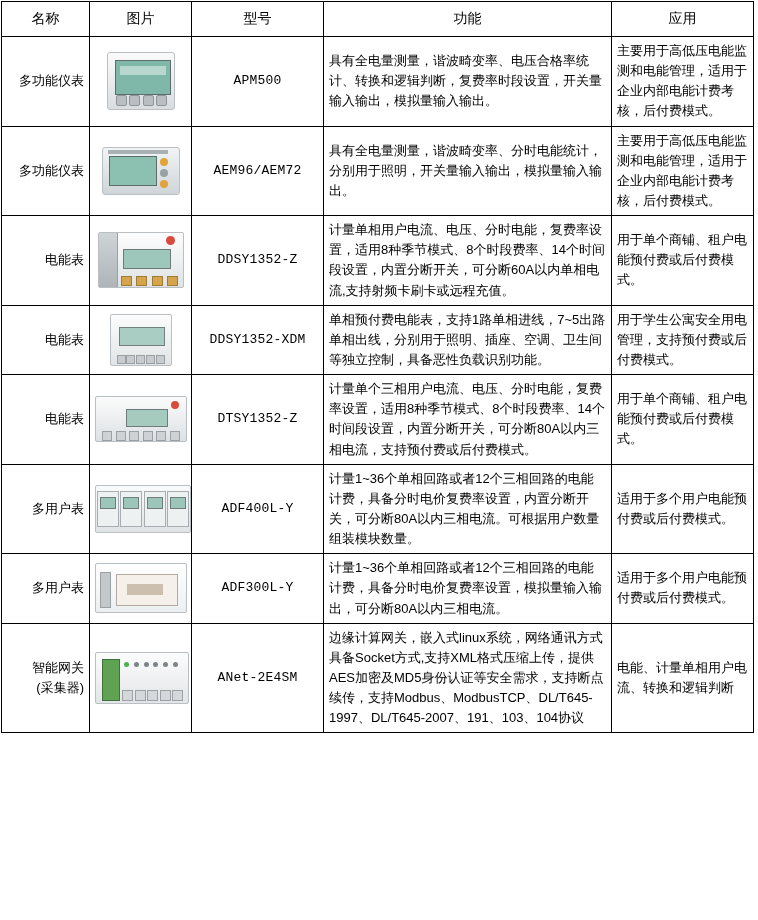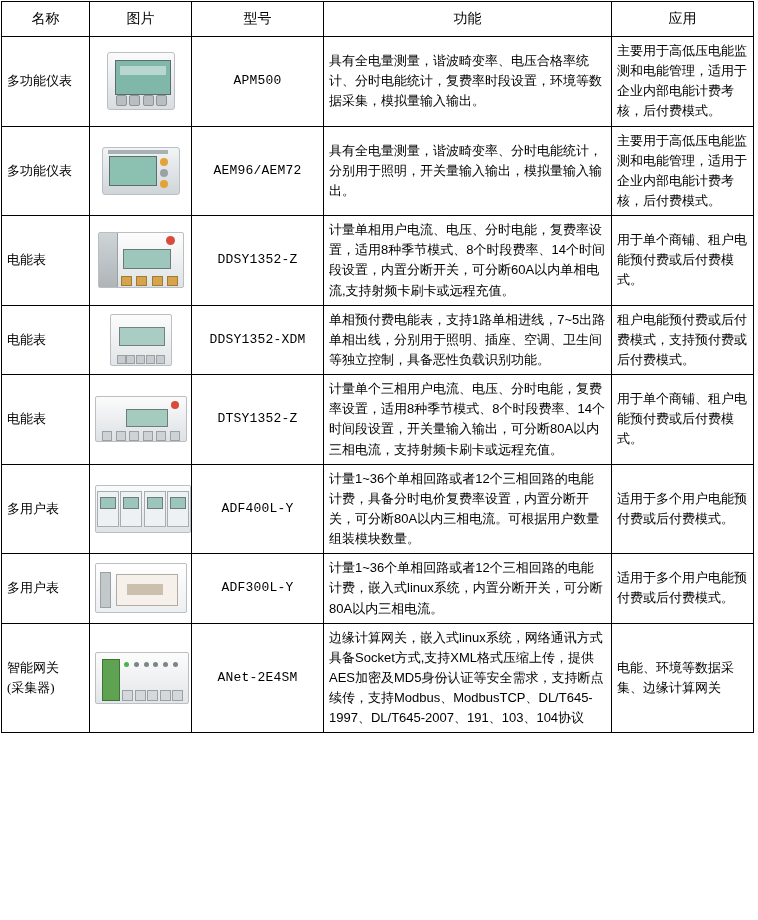--- a/index.html
+++ b/index.html
@@ -33,21 +33,21 @@
     height: 28px;
     padding: 3px 4px;
   }
   col.c-name  { width: 88px; }
   col.c-image { width: 102px; }
   col.c-model { width: 132px; }
   col.c-func  { width: 288px; }
   col.c-app   { width: 142px; }
 
   td.name-cell {
-    text-align: left;
+    text-align: right;
     font-size: 13px;
   }
   td.image-cell {
     text-align: center;
     padding: 3px;
   }
   td.model-cell {
     text-align: center;
     font-family: "Liberation Mono", "DejaVu Sans Mono", monospace;
     font-size: 12.5px;
@@ -56,21 +56,21 @@
   td.func-cell {
     text-align: left;
     font-size: 13px;
     line-height: 1.62;
   }
   td.app-cell {
     text-align: left;
     font-size: 13px;
     line-height: 1.62;
   }
-  .name-line { display: block; font-family: Liberation Serif, serif; }
+  .name-line { display: block; }
 
   
   .dev {
     position: relative;
     margin: 0 auto;
     background: #e9ecee;
     border: 1px solid #b9bfc3;
     box-sizing: border-box;
   }
   
@@ -250,21 +250,21 @@
           <div class="screen"></div>
             <div class="btnrow">
               <i></i>
               <i></i>
               <i></i>
               <i></i>
             </div>
         </div>
       </td>
       <td class="model-cell">APM500</td>
-      <td class="func-cell">具有全电量测量，谐波畸变率、电压合格率统计、分时电能统计，复费率时段设置，环境等数据采集，模拟量输入输出。</td>
+      <td class="func-cell">具有全电量测量，谐波畸变率、电压合格率统计、转换和逻辑判断，复费率时段设置，开关量输入输出，模拟量输入输出。</td>
       <td class="app-cell">主要用于高低压电能监测和电能管理，适用于企业内部电能计费考核，后付费模式。</td>
     </tr>
 
     <tr>
       <td class="name-cell">多功能仪表</td>
       <td class="image-cell">
         <div class="dev dev-aem">
           <div class="top"></div>
             <div class="screen"></div>
           <div class="side">
@@ -308,41 +308,41 @@
               <i></i>
               <i></i>
               <i></i>
               <i></i>
               <i></i>
             </div>
         </div>
       </td>
       <td class="model-cell">DDSY1352-XDM</td>
       <td class="func-cell">单相预付费电能表，支持1路单相进线，7~5出路单相出线，分别用于照明、插座、空调、卫生间等独立控制，具备恶性负载识别功能。</td>
-      <td class="app-cell">租户电能预付费或后付费模式，支持预付费或后付费模式。</td>
+      <td class="app-cell">用于学生公寓安全用电管理，支持预付费或后付费模式。</td>
     </tr>
 
     <tr>
       <td class="name-cell">电能表</td>
       <td class="image-cell">
         <div class="dev dev-wide">
           <div class="led"></div>
             <div class="lcd"></div>
           <div class="term">
               <i></i>
               <i></i>
               <i></i>
               <i></i>
               <i></i>
               <i></i>
             </div>
         </div>
       </td>
       <td class="model-cell">DTSY1352-Z</td>
-      <td class="func-cell">计量单个三相用户电流、电压、分时电能，复费率设置，适用8种季节模式、8个时段费率、14个时间段设置，开关量输入输出，可分断80A以内三相电流，支持射频卡刷卡或远程充值。</td>
+      <td class="func-cell">计量单个三相用户电流、电压、分时电能，复费率设置，适用8种季节模式、8个时段费率、14个时间段设置，内置分断开关，可分断80A以内三相电流，支持预付费或后付费模式。</td>
       <td class="app-cell">用于单个商铺、租户电能预付费或后付费模式。</td>
     </tr>
 
     <tr>
       <td class="name-cell">多用户表</td>
       <td class="image-cell">
         <div class="dev dev-adf">
           <span></span>
             <span></span>
             <span></span>
@@ -356,21 +356,21 @@
 
     <tr>
       <td class="name-cell">多用户表</td>
       <td class="image-cell">
         <div class="dev dev-box">
           <div class="hinge"></div>
             <div class="panel"></div>
         </div>
       </td>
       <td class="model-cell">ADF300L-Y</td>
-      <td class="func-cell">计量1~36个单相回路或者12个三相回路的电能计费，嵌入式linux系统，内置分断开关，可分断80A以内三相电流。</td>
+      <td class="func-cell">计量1~36个单相回路或者12个三相回路的电能计费，具备分时电价复费率设置，模拟量输入输出，可分断80A以内三相电流。</td>
       <td class="app-cell">适用于多个用户电能预付费或后付费模式。</td>
     </tr>
 
     <tr>
       <td class="name-cell">
         <span class="name-line">智能网关</span>
         <span class="name-line">(采集器)</span>
       </td>
       <td class="image-cell">
         <div class="dev dev-gw">
@@ -387,16 +387,16 @@
               <i></i>
               <i></i>
               <i></i>
               <i></i>
               <i></i>
             </div>
         </div>
       </td>
       <td class="model-cell">ANet-2E4SM</td>
       <td class="func-cell">边缘计算网关，嵌入式linux系统，网络通讯方式具备Socket方式,支持XML格式压缩上传，提供AES加密及MD5身份认证等安全需求，支持断点续传，支持Modbus、ModbusTCP、DL/T645-1997、DL/T645-2007、191、103、104协议</td>
-      <td class="app-cell">电能、环境等数据采集、边缘计算网关</td>
+      <td class="app-cell">电能、计量单相用户电流、转换和逻辑判断</td>
     </tr>
   </tbody>
 </table>
 
 </body></html>

